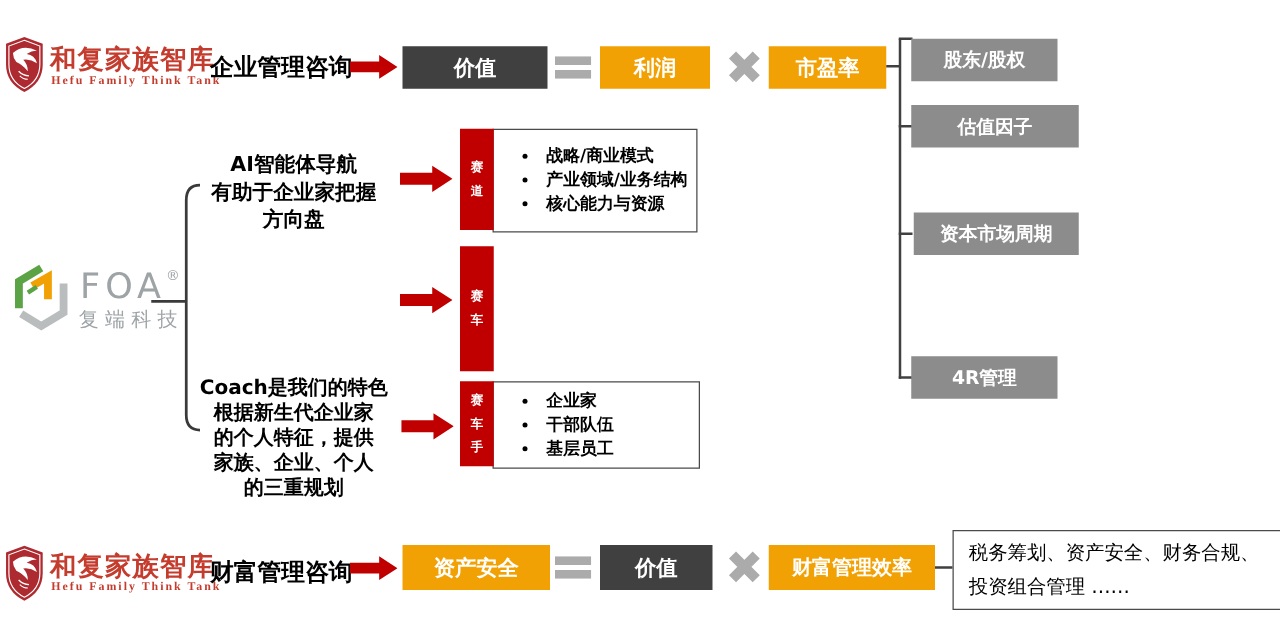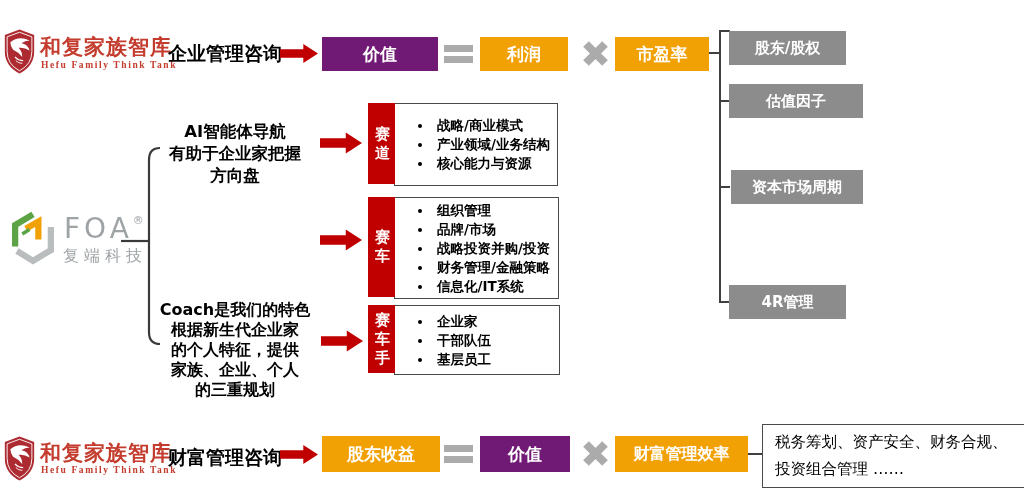--- a/index.html
+++ b/index.html
@@ -1,40 +1,40 @@
 <!DOCTYPE html>
 <html><head>
 <meta charset="utf-8">
 <style>
   html,body{margin:0;padding:0;background:#fff;}
   .canvas{position:relative;width:1024px;height:494px;background:#ffffff;overflow:hidden;
           font-family:"DejaVu Sans",sans-serif;color:#000;}
   .abs{position:absolute;}
   .fbox{position:absolute;display:flex;align-items:center;justify-content:center;
         color:#fff;font-weight:bold;font-size:17px;}
-  .green{background:#701a75;}
+  .green{background:#404040;}
   .orange{background:#F2A104;}
   .graybox{background:#8C8C8C;font-size:15px;}
   .line{position:absolute;background:#404040;}
   .flow-label{position:absolute;font-size:19px;font-weight:bold;color:#000;white-space:nowrap;}
   .brand-name{position:absolute;font-family:"DejaVu Serif",serif;font-weight:bold;
               font-size:21px;color:#C43C2E;letter-spacing:1px;white-space:nowrap;}
   .brand-sub{position:absolute;font-size:9.5px;font-weight:bold;color:#C43C2E;
              letter-spacing:1.6px;white-space:nowrap;font-family:Liberation Serif, serif;}
   .foa-name{position:absolute;font-size:28px;color:#9EA3A6;letter-spacing:4px;white-space:nowrap;}
   .foa-reg{font-size:11px;vertical-align:14px;letter-spacing:0;}
   .foa-sub{position:absolute;font-family:"DejaVu Serif",serif;font-size:16px;color:#9EA3A6;
            letter-spacing:5px;white-space:nowrap;}
   .desc{position:absolute;display:flex;flex-direction:column;align-items:center;
         font-weight:bold;text-align:center;}
   .desc-lg div{font-size:16.5px;line-height:22px;}
   .desc-sm div{font-size:16px;line-height:20px;}
   .redtag{position:absolute;background:#C00000;display:flex;align-items:center;justify-content:center;}
-  .redtag span{display:block;width:17px;word-break:break-all;text-align:right;
-               color:#fff;font-weight:bold;font-size:15px;line-height:19px;}
+  .redtag span{display:block;width:17px;word-break:break-all;text-align:center;
+               color:#fff;font-weight:bold;font-size:10px;line-height:19px;}
   .wbox{position:absolute;background:#fff;border:1px solid #4a4a4a;
         display:flex;flex-direction:column;justify-content:center;}
   .wbox ul{margin:0;padding-left:38px;list-style:disc;}
   .wbox li{font-size:13.5px;font-weight:bold;line-height:19px;padding-left:4px;}
   .notebox{position:absolute;background:#fff;border:1px solid #4a4a4a;
            display:flex;flex-direction:column;justify-content:center;padding:0 12px;}
   .notebox div{font-size:15.5px;line-height:27px;white-space:nowrap;}
 </style>
 </head>
 <body>
@@ -115,29 +115,20 @@
       <li>核心能力与资源</li>
     </ul>
   </div>
   <div class="redtag" style="left:368px;top:103px;width:27px;height:81px;">
     <span>赛道</span>
   </div>
 
   <svg class="abs" style="left:320px;top:228px;" width="42" height="24" viewBox="0 0 44 24">
     <polygon points="0,7 27,7 27,1 44,12 27,23 27,17 0,17" fill="#C00000"></polygon>
   </svg>
-  <div class="wbox" style="left:394px;top:197px;width:163px;height:100px;">
-    <ul>
-      <li>组织管理</li>
-      <li>品牌/市场</li>
-      <li>战略投资并购/投资</li>
-      <li>财务管理/金融策略</li>
-      <li>信息化/IT系统</li>
-    </ul>
-  </div>
   <div class="redtag" style="left:368px;top:197px;width:27px;height:100px;">
     <span>赛车</span>
   </div>
 
   <div class="desc desc-sm" style="left:140px;top:300px;width:190px;">
     <div>Coach是我们的特色</div>
     <div>根据新生代企业家</div>
     <div>的个人特征，提供</div>
     <div>家族、企业、个人</div>
     <div>的三重规划</div>
@@ -165,21 +156,21 @@
   </svg>
   <div class="brand-name" style="left:40px;top:439px;">和复家族智库</div>
   <div class="brand-sub" style="left:41px;top:465px;">Hefu Family Think Tank</div>
 
   <div class="flow-label" style="left:168px;top:445px;">财富管理咨询</div>
 
   <svg class="abs" style="left:280px;top:443px;" width="38" height="23" viewBox="0 0 44 24">
     <polygon points="0,7 27,7 27,1 44,12 27,23 27,17 0,17" fill="#C00000"></polygon>
   </svg>
 
-  <div class="fbox orange" style="left:322px;top:436px;width:118px;height:36px;">股东收益</div>
+  <div class="fbox orange" style="left:322px;top:436px;width:118px;height:36px;">资产安全</div>
 
   <svg class="abs" style="left:444px;top:445px;" width="29" height="18" viewBox="0 0 29 18">
     <rect x="0" y="0" width="29" height="7" fill="#ABABAB"></rect>
     <rect x="0" y="11" width="29" height="7" fill="#ABABAB"></rect>
   </svg>
 
   <div class="fbox green" style="left:480px;top:436px;width:90px;height:36px;">价值</div>
 
   <svg class="abs" style="left:582px;top:440px;" width="27" height="27" viewBox="0 0 27 27">
     <path d="M4,4 L23,23 M23,4 L4,23" stroke="#ABABAB" stroke-width="8"></path>

